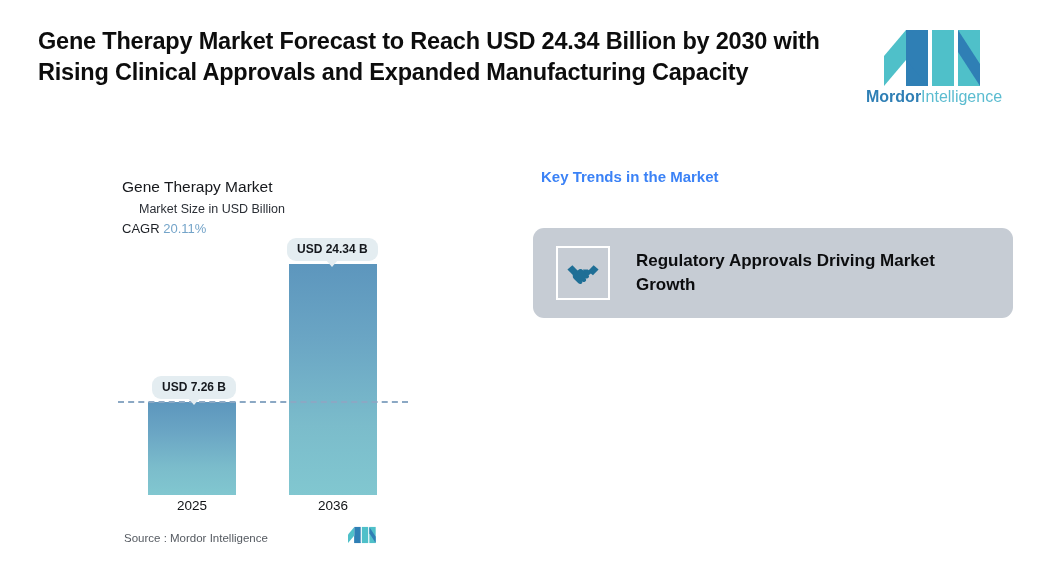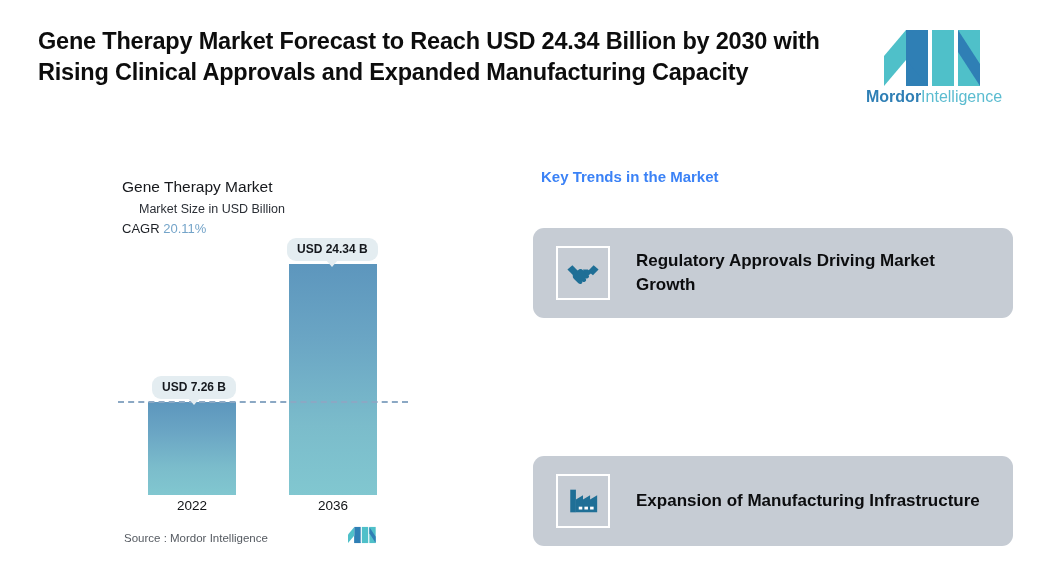--- a/index.html
+++ b/index.html
@@ -267,21 +267,21 @@
 
     <div class="bar bar-2025"></div>
     <div class="bar bar-2030"></div>
 
     <div class="dashline"></div>
 
     <div class="value-badge badge-2025">USD 7.26 B</div>
 
     <div class="value-badge badge-2030">USD 24.34 B</div>
 
-    <div class="axis-label axis-2025">2022</div>
+    <div class="axis-label axis-2025">2025</div>
 
     <div class="axis-label axis-2030">2036</div>
   </div>
 
   <div class="source-line">Source :  Mordor Intelligence</div>
 
   <svg class="source-mark" viewBox="0 0 104 56">
     <polygon points="0,56 0,26 22,0 22,30" fill="#4fc0c9"></polygon>
     <polygon points="22,0 44,0 44,56 22,56" fill="#2f7fb5"></polygon>
     <polygon points="22,30 44,56 22,56" fill="#2f7fb5"></polygon>
@@ -301,25 +301,13 @@
         <path d="M2 19 L9 13 L17 21 L10 27 Z" fill="#1f6f96"></path>
         <path d="M46 19 L39 13 L31 21 L38 27 Z" fill="#1f6f96"></path>
         <path d="M17 20 C19 18 22 18 24 20 L31 26 C33 28 33 30 31 31 C30 32 28 32 27 31 L24 28 L27 31 C29 33 29 35 27 36 C26 37 24 37 23 36 L20 33 L22 35 C24 37 23 39 21 39.5 C20 40 18.5 39.5 17.5 38.5 L11 32 C9 30 9 26 11 24 Z" fill="#1f6f96"></path>
         <path d="M24 19 L31 19 L36 24 L31 28 L25 23 Z" fill="#1f6f96"></path>
       </svg>
     </div>
     <div class="trend-label">Regulatory Approvals Driving Market Growth</div>
   </div>
 
 
-  <div class="trend-card card-3">
-    <div class="trend-icon-box">
-      <svg width="34" height="34" viewBox="0 0 48 48">
-        <path d="M6 8 H14 V40 H6 Z" fill="#1f6f96"></path>
-        <path d="M14 22 L24 16 V22 L34 16 V22 L44 16 V40 H14 Z" fill="#1f6f96"></path>
-        <rect x="18" y="32" width="5" height="4" fill="#ffffff"></rect>
-        <rect x="26" y="32" width="5" height="4" fill="#ffffff"></rect>
-        <rect x="34" y="32" width="5" height="4" fill="#ffffff"></rect>
-      </svg>
-    </div>
-    <div class="trend-label">Expansion of Manufacturing Infrastructure</div>
-  </div>
 </div>
 
 </body></html>

